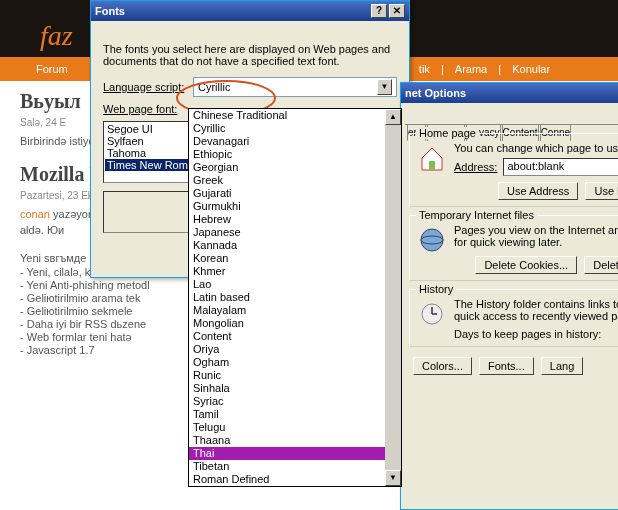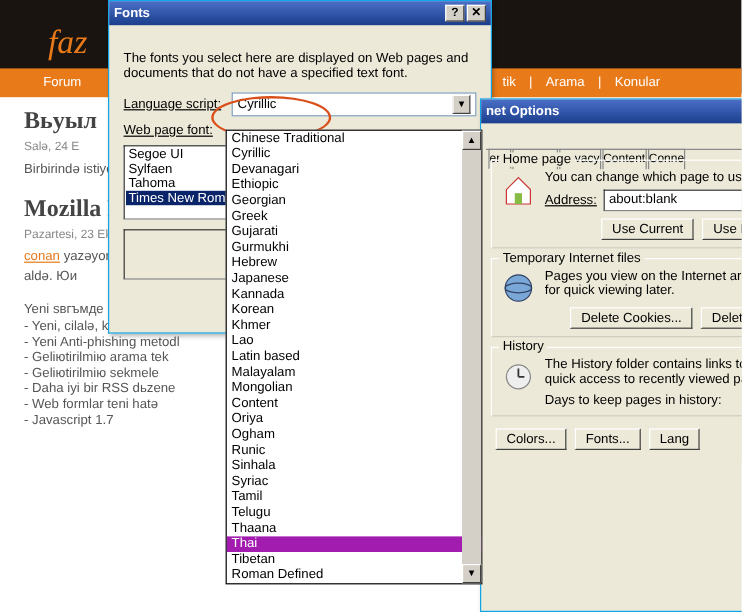--- a/index.html
+++ b/index.html
@@ -7,21 +7,21 @@
 
 .bg-top { position: absolute; top: 0; left: 0; right: 0; height: 78px; background: #1a1410; }
 .bg-top .faz { position: absolute; top: 20px; left: 40px; font-family: cursive; font-size: 28px; color: #e87a1a; font-style: italic; }
 .nav { position: absolute; top: 57px; left: 0; right: 0; height: 24px; background: #e87a1a; color: #fff; line-height: 24px; padding-left: 28px; }
 .nav span { margin: 0 8px; }
 
 .page { position: absolute; top: 90px; left: 20px; width: 380px; color: #333; }
 .page h2 { font-family: Georgia, serif; font-size: 20px; color: #444; margin-bottom: 4px; }
 .page .date { font-size: 10px; color: #888; margin-bottom: 6px; }
 .page p { font-size: 11px; line-height: 1.4; color: #555; margin-bottom: 14px; }
-.page a { color: #e87a1a; text-decoration: underline; }
+.page a { color: #e87a1a; }
 .page ul { list-style: none; margin-top: 4px; }
 .page ul li { font-size: 11px; color: #555; margin: 1px 0; }
 
 .dlg { position: absolute; background: #ece9d8; border: 1px solid #0ea5e9; box-shadow: 2px 2px 4px rgba(0,0,0,0.3); }
 .titlebar { height: 20px; background: linear-gradient(#4a6fc7, #1b3e8c); color: #fff; font-weight: bold; padding: 2px 4px; display: flex; align-items: center; }
 .titlebar .ttl { flex: 1; }
 .titlebar .btn { width: 16px; height: 14px; background: #d4d0c8; color: #000; text-align: center; line-height: 12px; margin-left: 2px; border: 1px solid #fff; border-right-color: #404040; border-bottom-color: #404040; font-size: 10px; cursor: pointer; }
 
 .fonts-dlg { top: 0; left: 90px; width: 320px; height: 278px; }
 .fonts-body { padding: 22px 12px; }
@@ -193,21 +193,21 @@
             <path d="M4 14 L14 4 L24 14 L24 26 L4 26 Z" fill="#fff" stroke="#c33"></path>
             <rect x="11" y="17" width="6" height="9" fill="#8b4"></rect>
           </svg>
         </div>
       <div class="txt">You can change which page to us</div>
       <div class="addr">
         <label>Address:</label>
         <div class="inp">about:blank</div>
       </div>
       <div class="controls">
-        <span class="wbtn">Use Current</span>
+        <span class="wbtn">Use Address</span>
         <span class="wbtn">Use D</span>
       </div>
     </div>
     <div class="group">
       <span class="gl">Temporary Internet files</span>
       <div class="icon">
           <svg width="28" height="28">
             <circle cx="14" cy="14" r="11" fill="#7aa7d8" stroke="#346"></circle>
             <ellipse cx="14" cy="14" rx="11" ry="4" fill="none" stroke="#346"></ellipse>
           </svg>

